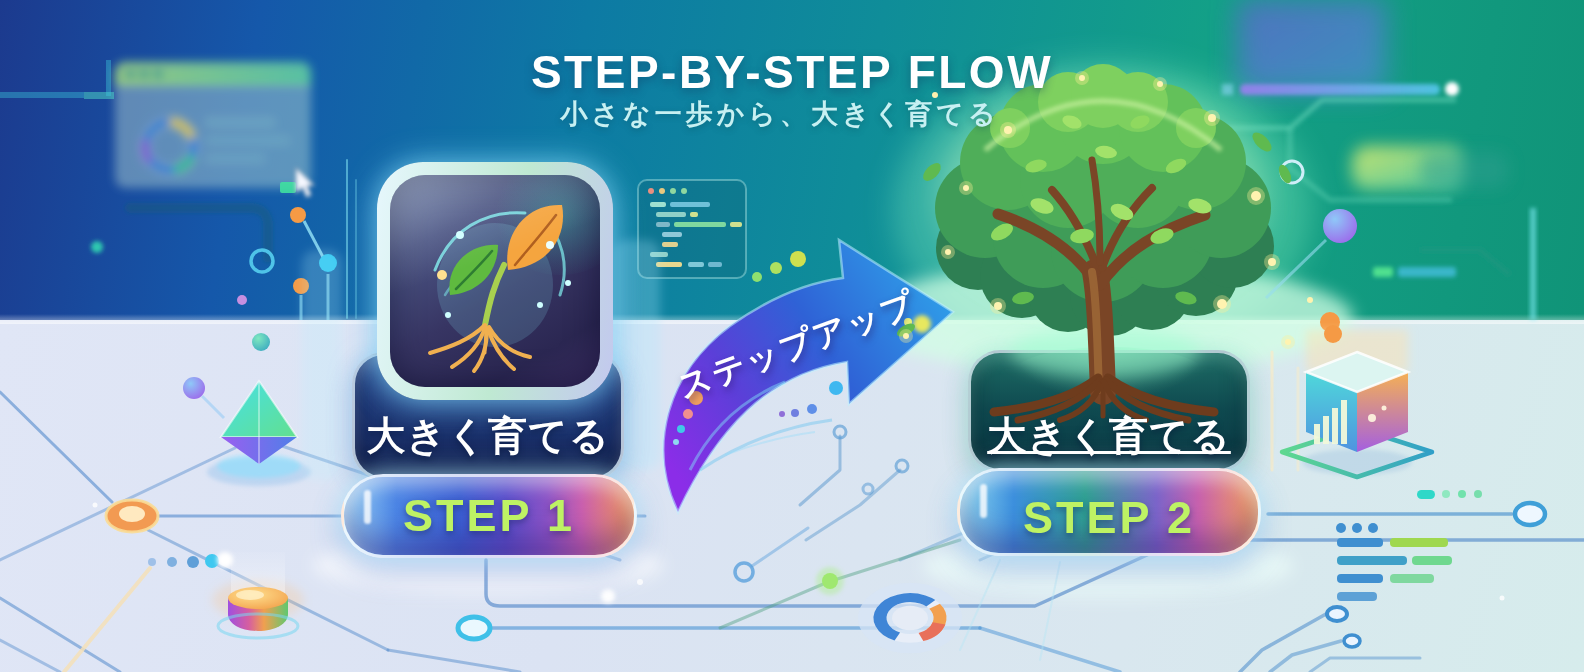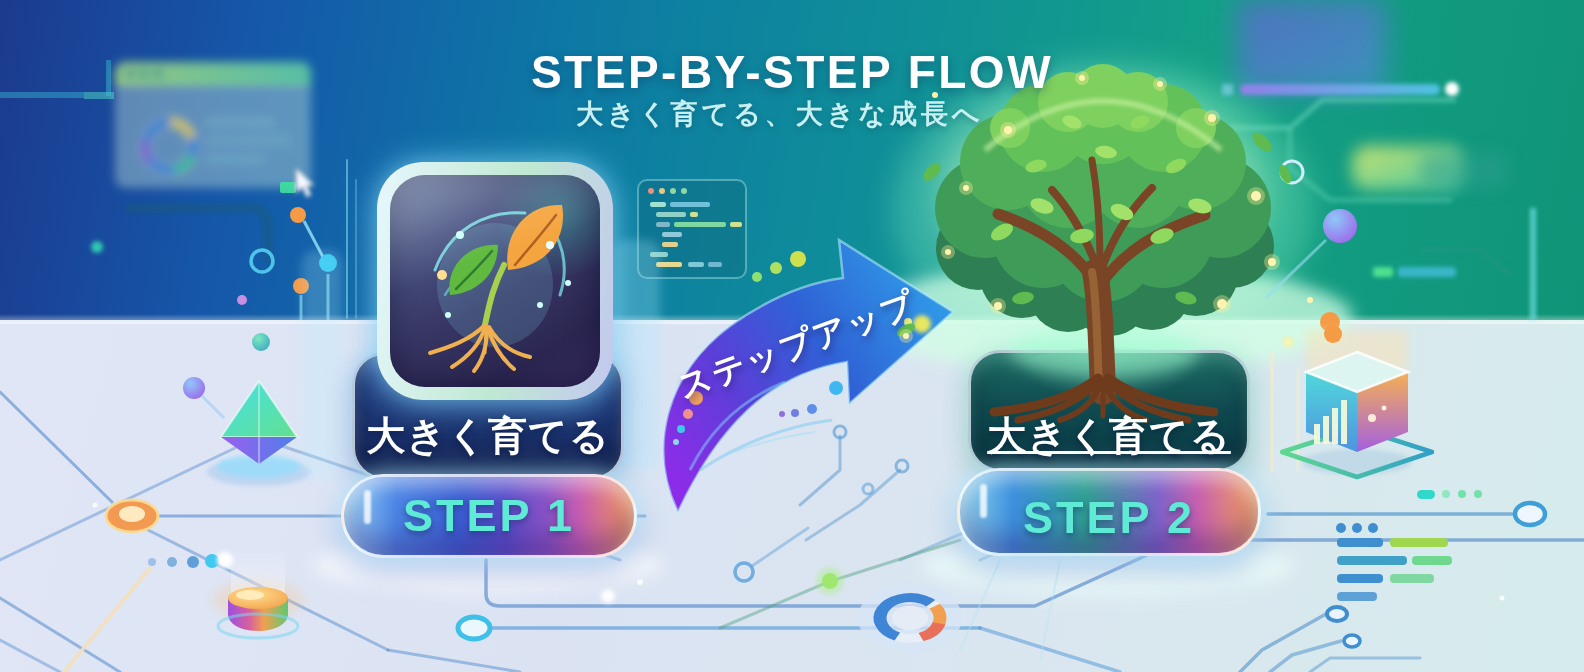--- a/index.html
+++ b/index.html
@@ -50,21 +50,21 @@
   
   .txt{position:absolute;z-index:20;display:flex;align-items:center;justify-content:center;text-align:center;}
   .title{left:0;top:44px;width:1584px;height:56px;font-size:46px;font-weight:800;color:#fff;
       letter-spacing:2.5px;text-shadow:0 3px 10px rgba(15,55,95,.45);}
   .subtitle{left:0;top:97px;width:1560px;height:34px;font-size:27px;font-weight:700;color:#c7f0f2;
       letter-spacing:4px;text-shadow:0 2px 6px rgba(10,70,85,.4);}
   .card-label{font-size:39px;font-weight:700;color:#fff;letter-spacing:1px;
       text-shadow:0 3px 6px rgba(5,20,55,.55);}
   .label-1{left:352px;top:404px;width:272px;height:64px;}
   .label-2{left:968px;top:406px;width:282px;height:60px;text-decoration:underline;}
-  .badge{font-size:45px;font-weight:800;color:#5eead4;letter-spacing:3px;
+  .badge{font-size:45px;font-weight:800;color:#bef264;letter-spacing:3px;
       text-shadow:0 3px 6px rgba(25,35,95,.5);text-align:center;}
   .badge-1{left:341px;top:474px;width:296px;height:84px;}
   .badge-2{left:957px;top:468px;width:304px;height:100px;}
   .arrow-label{left:647px;top:315px;width:300px;height:60px;font-size:33px;font-weight:800;color:#fff;
       letter-spacing:2px;transform:rotate(-20deg);text-shadow:0 4px 7px rgba(40,20,95,.55);}
 </style>
 </head>
 <body>
 
 <div class="scene">
@@ -530,19 +530,19 @@
             <circle cx="1082" cy="78" r="3"></circle>
             <circle cx="1160" cy="84" r="3"></circle>
           <circle cx="1310" cy="300" r="3"></circle>
             <circle cx="935" cy="95" r="3"></circle>
         </g>
       </g>
     </g>
   </svg>
 
   <div class="txt title">STEP-BY-STEP FLOW</div>
-  <div class="txt subtitle">大きく育てる、大きな成長へ</div>
+  <div class="txt subtitle">小さな一歩から、大きく育てる</div>
   <div class="txt arrow-label">ステップアップ</div>
   <div class="txt card-label label-1">大きく育てる</div>
   <div class="txt badge badge-1">STEP 1</div>
   <div class="txt card-label label-2">大きく育てる</div>
   <div class="txt badge badge-2">STEP 2</div>
 </div>
 
 </body></html>

